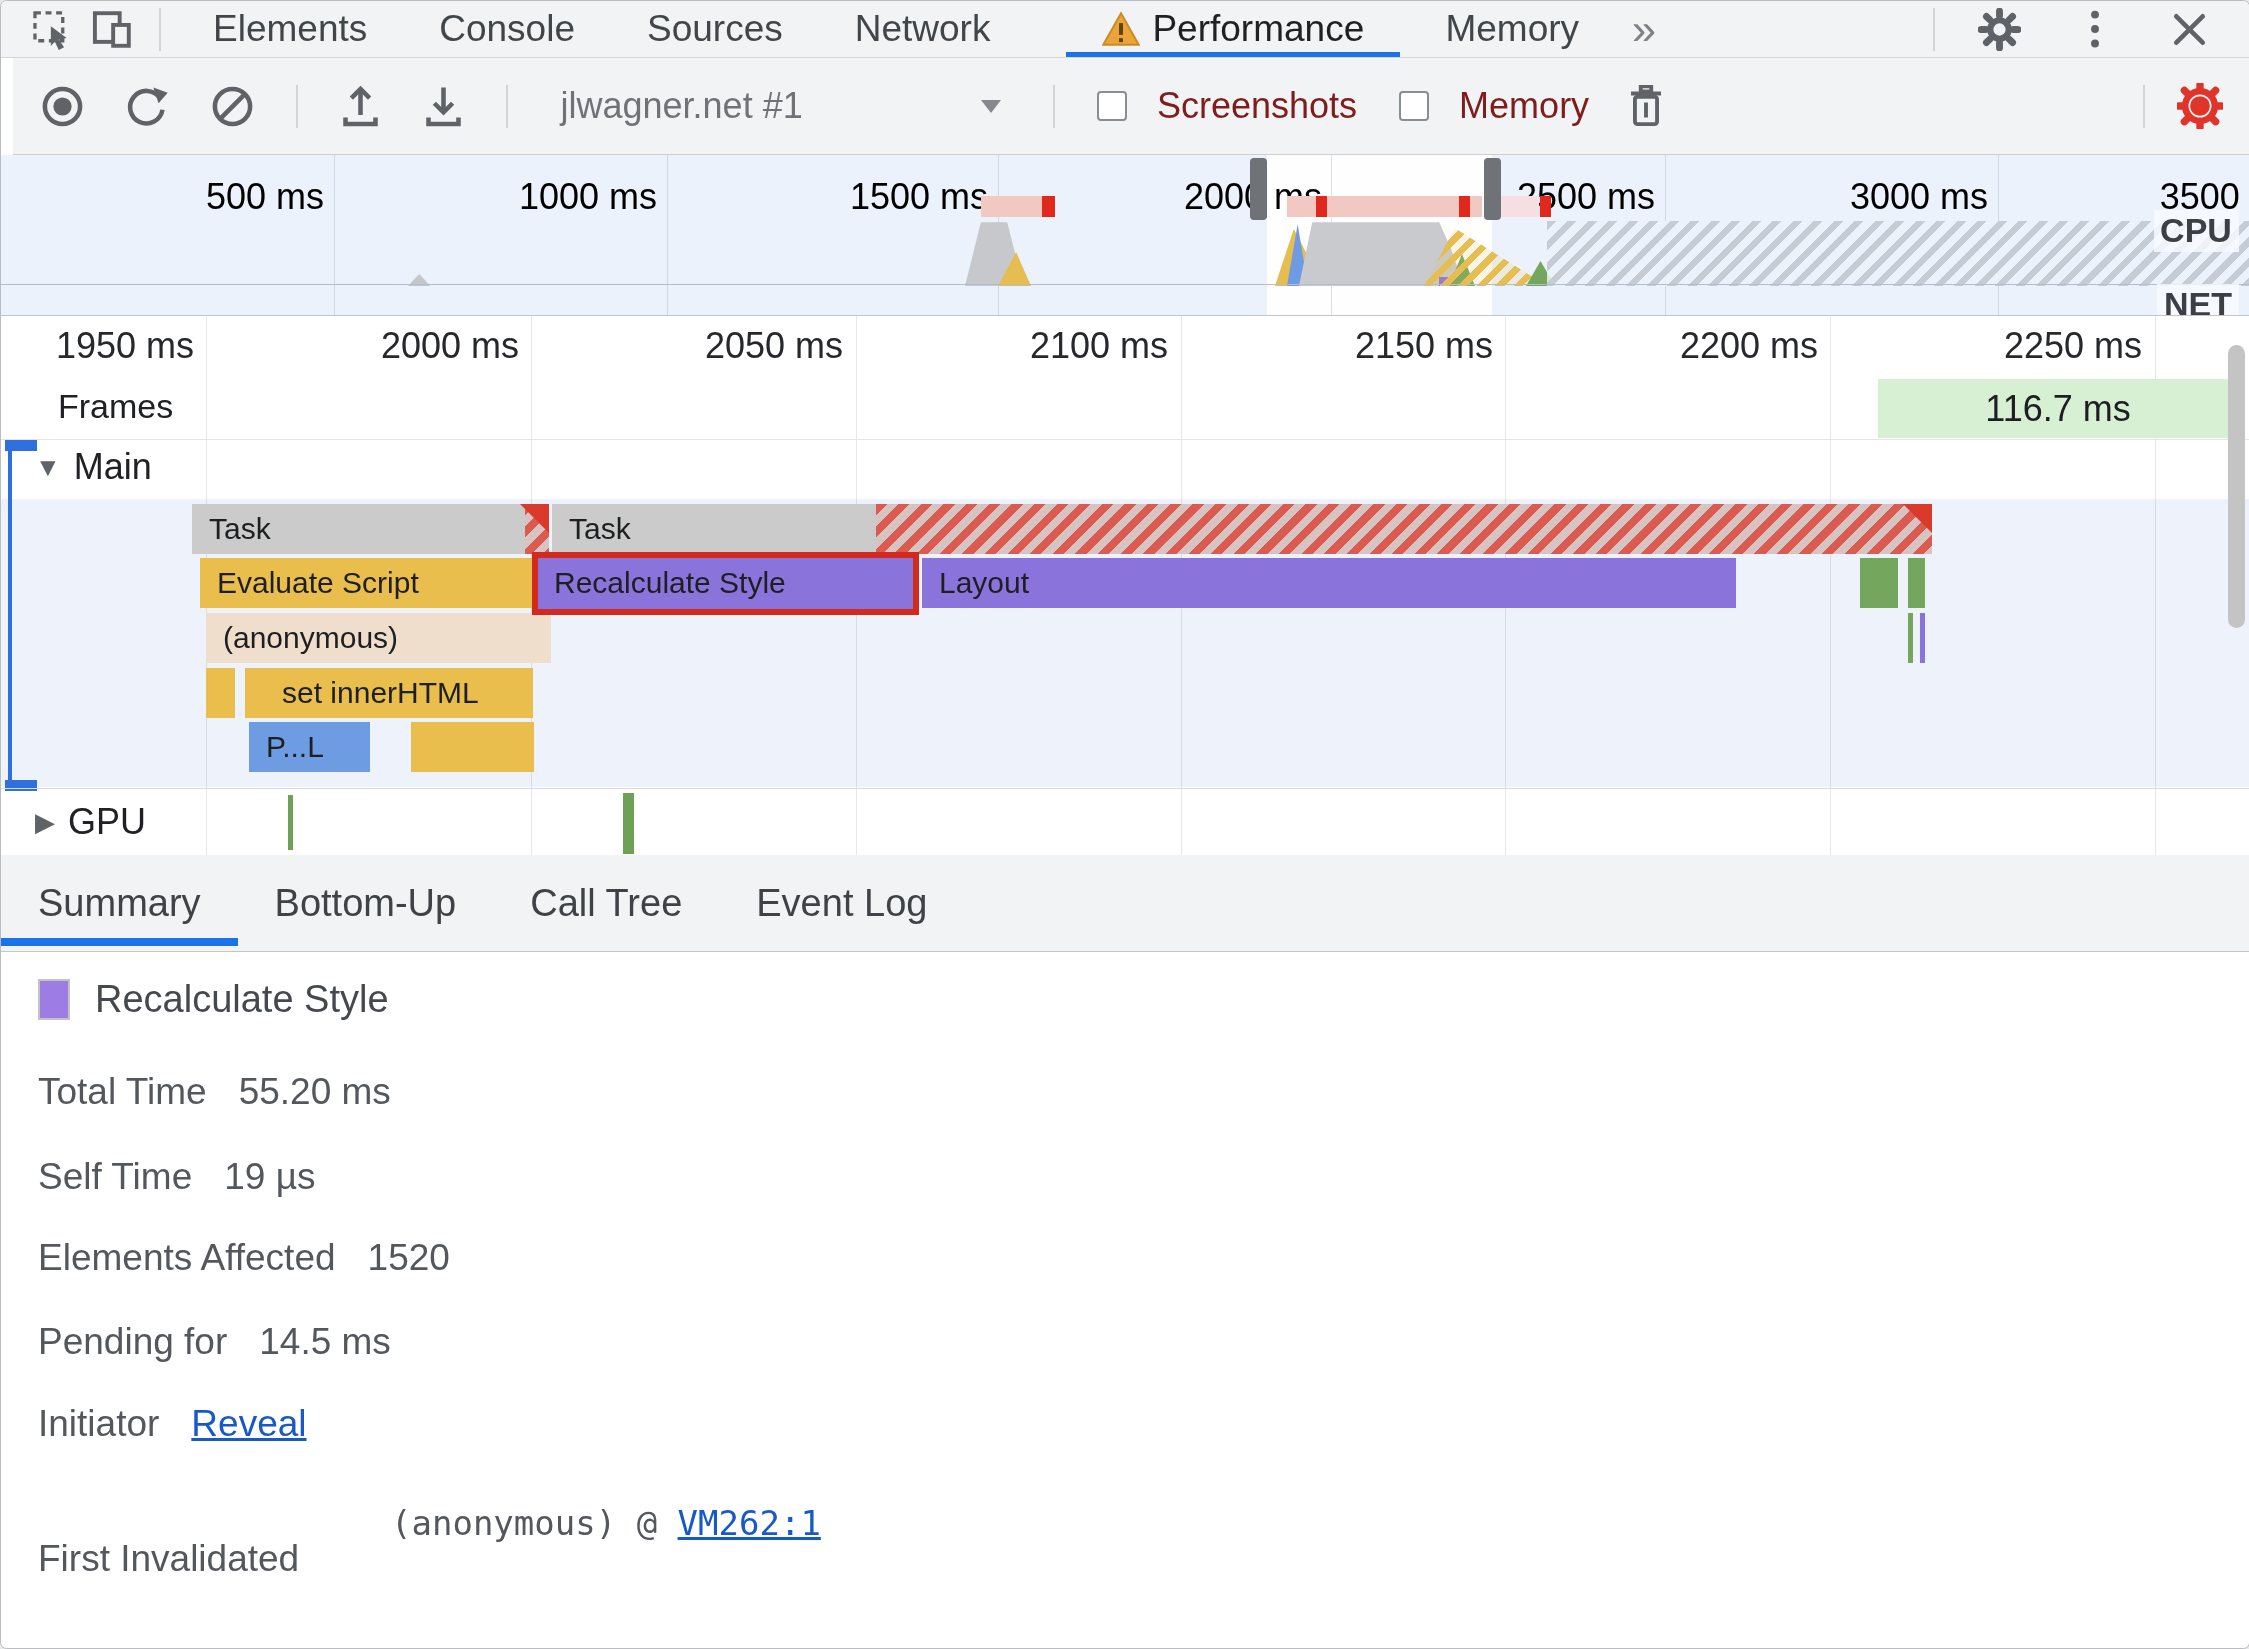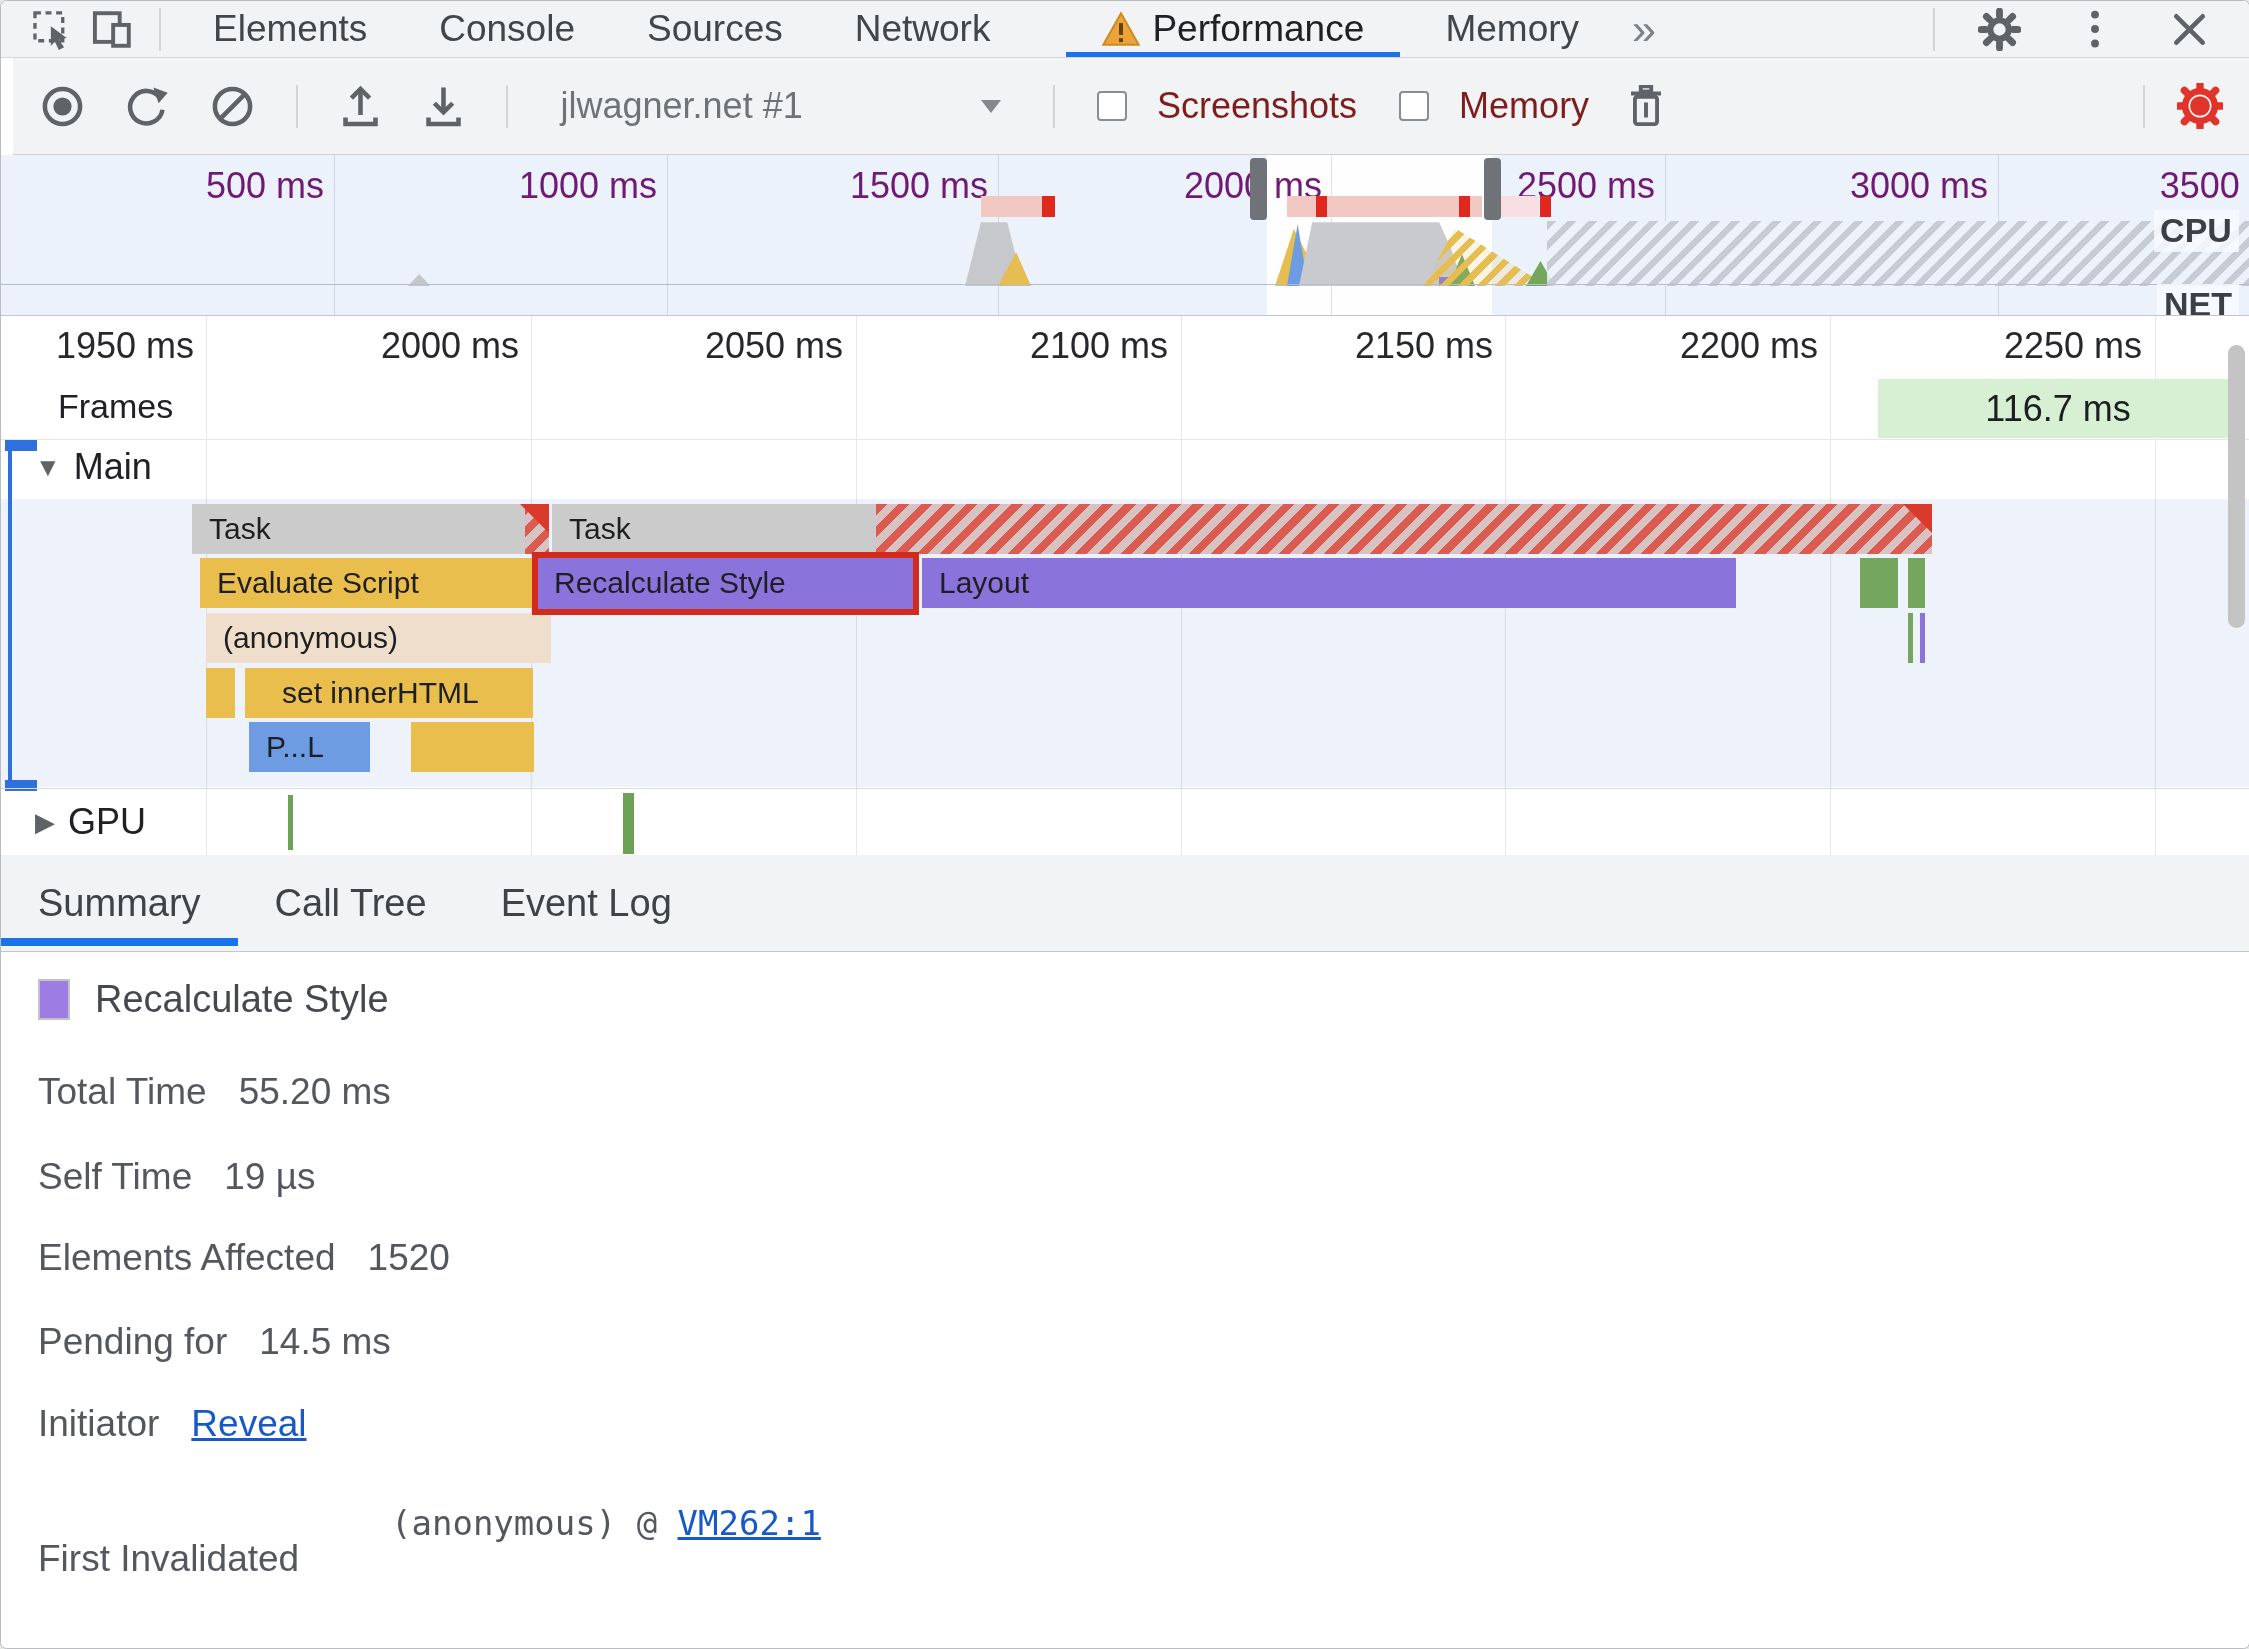--- a/index.html
+++ b/index.html
@@ -32,21 +32,21 @@
            color:#6f7378; font-size:36px; padding:0 10.5px; cursor:pointer; }
   .caret-down{ width:0; height:0; border-left:10.5px solid transparent; border-right:10.5px solid transparent;
                border-top:13px solid #85898d; }
   .cb{ width:30px; height:30px; border:2.6px solid #898e93; border-radius:4px; background:#fff; cursor:pointer; }
   .cblabel{ font-size:36px; color:#7f1d1d; margin-left:-12px; }
   .tb-right{ margin-left:auto; display:flex; align-items:center; gap:32px; padding-right:26px; }
 
   
   .overview{ position:relative; height:161px; background:#ecf2fb; border-bottom:1.3px solid #c2c6ca; overflow:hidden; }
   .ovgrid{ position:absolute; top:0; bottom:0; width:1.3px; background:rgba(73,97,148,0.18); }
-  .ovlabel{ position:absolute; top:10px; font-size:36px; color:#701a75; white-space:nowrap; }
+  .ovlabel{ position:absolute; top:21px; font-size:36px; color:#000000; white-space:nowrap; }
   .ovsel{ position:absolute; top:0; height:161px; background:rgba(255,255,255,0.93); }
   .handle{ position:absolute; top:2.6px; height:62px; width:17px; background:#6f7276; border-radius:4px; z-index:6; cursor:ew-resize; }
   .pink{ position:absolute; top:41px; height:21px; background:#f2c8c3; }
   .pink.light{ background:#f6dee2; }
   .redtick{ position:absolute; top:41px; height:21px; background:#e0281c; }
   .cpuarea{ position:absolute; left:0; right:0; top:65px; height:66px; }
   .shape{ position:absolute; bottom:0; }
   .cpuline{ position:absolute; left:0; right:0; top:129px; height:1.3px; background:#b3bdcc; }
   .sidetag{ position:absolute; right:10.5px; font-size:34px; font-weight:bold; color:#3c4044;
             background:rgba(248,250,255,0.82); padding:1.3px 6.6px; }
@@ -375,20 +375,23 @@
 
     <div class="scrollthumb"></div>
   </div>
 
   <div class="btabs">
     <div class="btab active">
       <span>Summary</span>
       <span class="underline"></span>
     </div>
     <div class="btab">
+        <span>Bottom-Up</span>
+      </div>
+    <div class="btab">
         <span>Call Tree</span>
       </div>
     <div class="btab">
         <span>Event Log</span>
       </div>
   </div>
 
   <div class="summary">
     <div class="stitle">
       <span class="swatch"></span>

